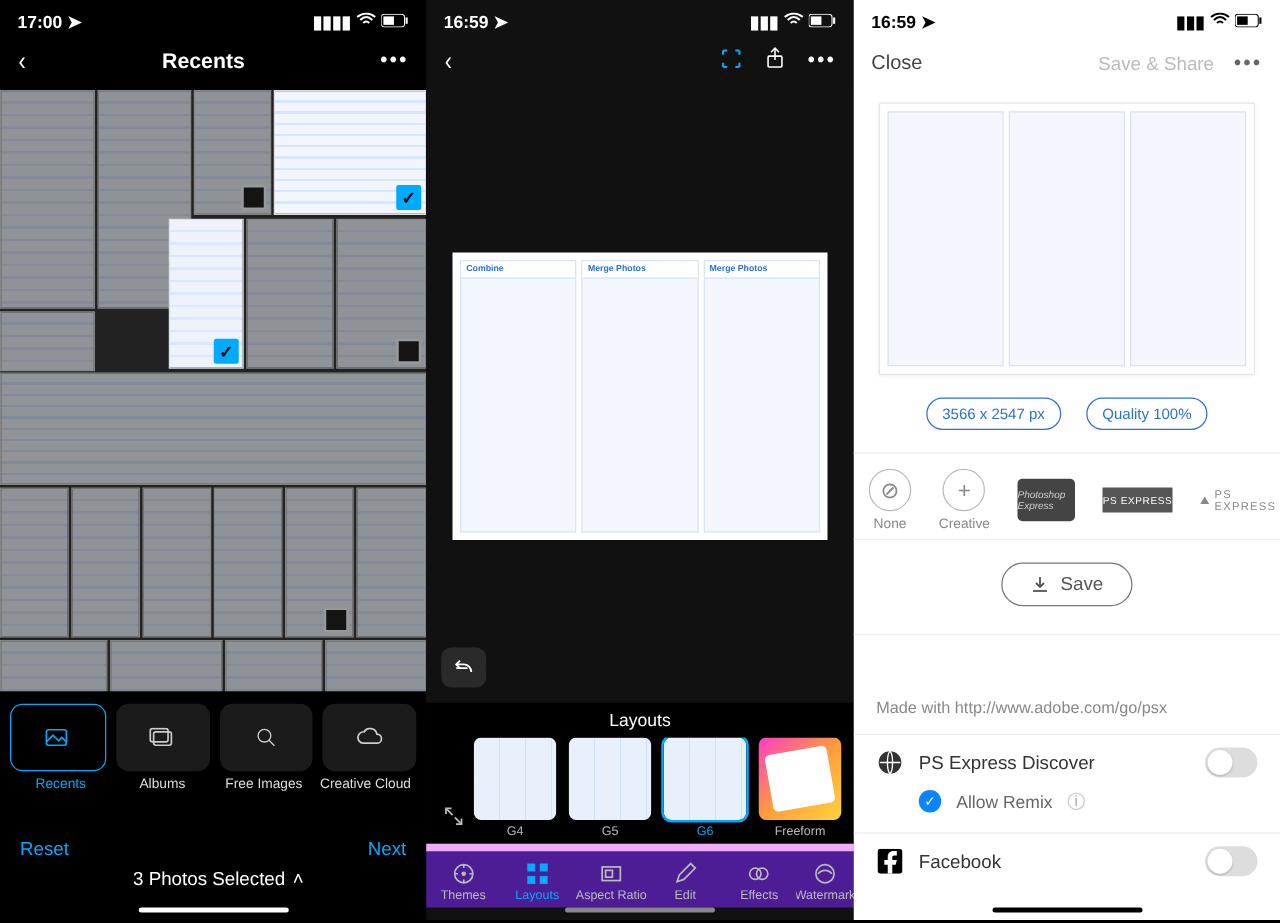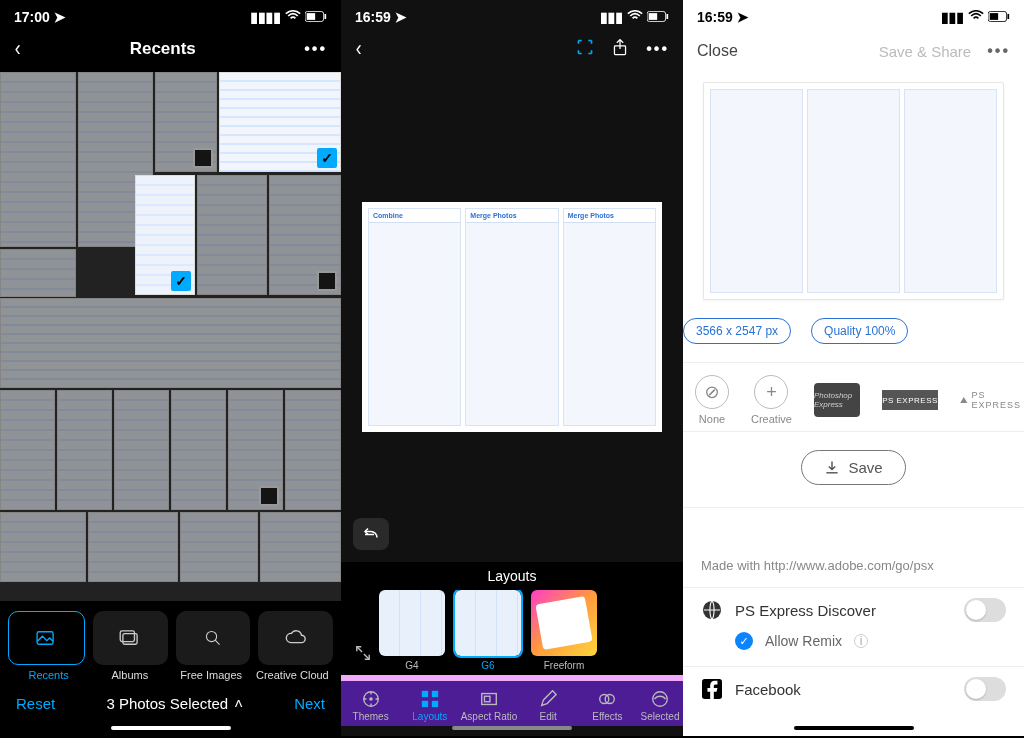--- a/index.html
+++ b/index.html
@@ -50,21 +50,21 @@
   .tabs1 { display:flex; gap:8px; padding:10px 8px 4px; background:#000; }
   .tab1 { flex:1; height:54px; border-radius:10px; background:#1b1b1b; display:flex; flex-direction:column; align-items:center; justify-content:center; gap:4px; color:#ccc; font-size:10px; }
   .tab1.active { border:1px solid #0af; color:#0af; background:#000; }
   .tab1 svg { width:22px; height:16px; }
   .labels1 { display:flex; padding:0 8px 8px; }
   .labels1 span { flex:1; text-align:center; font-size:11px; color:#ddd; }
   .labels1 span.active { color:#0af; }
 
   .bottomRow1 { display:flex; align-items:center; justify-content:space-between; padding:6px 16px 14px; background:#000; }
   .reset { color:#0af; font-size:15px; }
-  .selcount { color:#fff; font-size:15px; display:flex; align-items:center; gap:6px;}
+  .selcount { color:#fff; font-size:15px; display:flex; align-items:center; gap:6px;margin-top:48px;}
   .next { color:#0af; font-size:15px; }
   .homebar { width:120px; height:4px; border-radius:3px; background:#fff; margin:0 auto 6px; }
   .homebar.dark { background:#666; }
   .homebar.black { background:#000; }
 
   
   .preview2 { flex:1; min-height:0; display:flex; align-items:center; justify-content:center; position:relative; background:#111; }
   .tripanel { width:300px; height:230px; background:#fff; display:flex; gap:4px; padding:6px; }
   .tripanel .col { flex:1; background:#f3f7fd; border:1px solid #d8e4f5; position:relative; }
   .colstripes { background: repeating-linear-gradient(#f4f8fe, #f4f8fe 9px, #dbe8ff 9px, #dbe8ff 11px); }
@@ -87,21 +87,21 @@
 
   .tabs2 { display:flex; background:#4c1d95; border-top:6px solid #f0abfc; padding:6px 0 0; }
   .tab2 { flex:1; display:flex; flex-direction:column; align-items:center; gap:2px; font-size:10px; color:#bbb; padding:2px 0 4px;}
   .tab2.active { color:#0af; }
   .tab2 svg { width:22px; height:20px; }
 
   
   .preview3 { padding:10px 20px 6px; }
   .preview3 .imgbox { width:100%; height:218px; background:#fff; border:1px solid #e6e6e6; border-radius:2px; box-shadow:0 1px 3px rgba(0,0,0,0.05); display:flex; gap:4px; padding:6px;}
   .preview3 .imgbox .col { flex:1; background:#f3f7fd; border:1px solid #d8e4f5;}
-  .pills { display:flex; gap:20px; justify-content:flex-start; padding:12px 0 18px; }
+  .pills { display:flex; gap:20px; justify-content:center; padding:12px 0 18px; }
   .pill { border:1px solid #2a72d6; color:#2a72d6; border-radius:16px; padding:5px 12px; font-size:12px; background:#fff;}
   .divider { height:1px; background:#eee; }
   .wmrow { display:flex; align-items:center; gap:22px; padding:12px 12px 6px; overflow:hidden;}
   .wmitem { display:flex; flex-direction:column; align-items:center; gap:4px; color:#888; font-size:11px; }
   .wmitem .circ { width:34px; height:34px; border-radius:50%; border:1.5px solid #bbb; display:flex; align-items:center; justify-content:center; color:#888; font-size:18px;}
   .wmbadge { width:46px; height:34px; background:#444; border-radius:4px; display:flex; align-items:center; color:#ccc; font-size:8px; font-style:italic; }
   .wmps { width:56px; height:20px; background:#555; color:#fff; font-size:8px; display:flex; align-items:center; justify-content:center; letter-spacing:0.5px;}
   .wmps2 { color:#888; font-size:9px; letter-spacing:1px; display:flex; align-items:center; gap:3px;}
   .saveBtnRow { display:flex; justify-content:center; padding:18px 0 22px;}
   .saveBtn { border:1.5px solid #777; border-radius:24px; padding:8px 22px; display:flex; align-items:center; gap:8px; color:#555; font-size:15px;}
@@ -287,20 +287,24 @@
         <svg viewBox="0 0 18 18" width="16" height="16" fill="none" stroke="#bbb" stroke-width="1.6">
             <path d="M2 7V2h5M16 11v5h-5"></path>
             <path d="M2 2l6 6M16 16l-6-6"></path>
           </svg>
       </div>
       <div class="layoutThumbs" style="padding-left:36px">
         <div class="lthumb">
           <div class="box striped"></div>
           <span class="lbl">G4</span>
         </div>
+        <div class="lthumb">
+          <div class="box striped"></div>
+          <span class="lbl">G5</span>
+        </div>
         <div class="lthumb selected">
           <div class="box striped"></div>
           <span class="lbl">G6</span>
         </div>
         <div class="lthumb">
           <div class="box free"></div>
           <span class="lbl">Freeform</span>
         </div>
       </div>
     </div>
@@ -341,21 +345,21 @@
           <circle cx="8" cy="11" r="5" fill="none" stroke="currentColor" stroke-width="1.5"></circle>
           <circle cx="14" cy="11" r="5" fill="none" stroke="currentColor" stroke-width="1.5"></circle>
         </svg>
       <span>Effects</span>
     </div>
     <div class="tab2" style="max-width:46px;overflow:hidden">
       <svg viewBox="0 0 22 22">
           <circle cx="11" cy="11" r="8" fill="none" stroke="currentColor" stroke-width="1.5"></circle>
           <path d="M5 11c3-4 9-4 12 0" fill="none" stroke="currentColor" stroke-width="1.5"></path>
         </svg>
-      <span style="white-space:nowrap">Selected</span>
+      <span style="white-space:nowrap">Watermark</span>
     </div>
   </div>
   <div class="homebar dark" style="background:#888"></div>
 </div>
 
 <div class="screen screen3">
   <div class="statusbar light">
     <div class="sb-left">
         <span>16:59</span>
         <span>➤</span>

